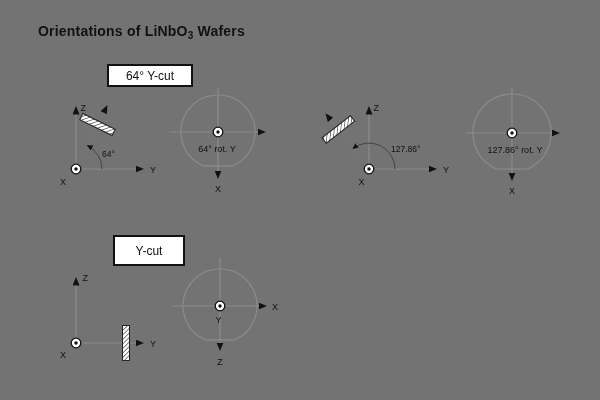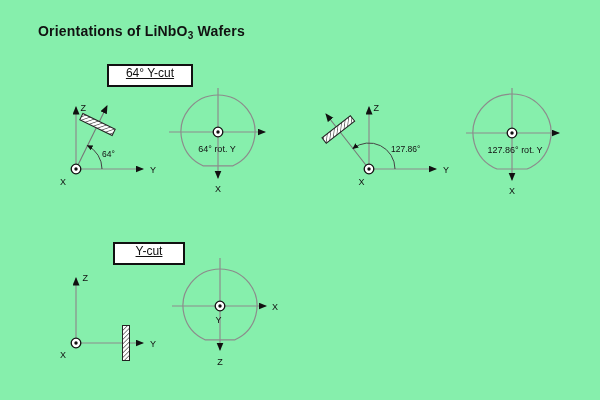--- a/index.html
+++ b/index.html
@@ -1,20 +1,20 @@
 <!DOCTYPE html>
 <html><head>
 <meta charset="utf-8">
 <style>
   html, body { margin: 0; padding: 0; background: #fff; }
   #canvas {
     position: relative;
     width: 600px;
     height: 400px;
-    background: #86efac;
+    background: #737373;
     font-family: "Liberation Sans", sans-serif;
     color: #111;
     overflow: hidden;
   }
   #page-title {
     position: absolute;
     left: 38px;
     top: 23px;
     font-size: 14px;
     font-weight: bold;
@@ -24,30 +24,29 @@
   #page-title .sub {
     font-size: 10px;
     position: relative;
     top: 3px;
   }
   .cut-label-box {
     position: absolute;
     border: 2px solid #111;
     background: #fff;
     display: flex;
-    align-items: flex-start;
+    align-items: center;
     justify-content: center;
     font-size: 12px;
     white-space: nowrap;
     box-sizing: border-box;
-    text-decoration: underline;
   }
   #box-64   { left: 107px; top: 64px;  width: 86px;  height: 23px; }
   #box-127  { left: 388px; top: 64px;  width: 104px; height: 23px; }
-  #box-ycut { left: 113px; top: 242px; width: 72px;  height: 23px; }
+  #box-ycut { left: 113px; top: 235px; width: 72px;  height: 31px; }
   #diagram-svg { position: absolute; left: 0; top: 0; }
   .gline  { stroke: #8c8c8c; stroke-width: 1.2; fill: none; }
   .dline  { stroke: #777777; stroke-width: 1.1; fill: none; }
   .arc    { stroke: #444444; stroke-width: 1;   fill: none; }
   .wcirc  { stroke: #8c8c8c; stroke-width: 1.2; fill: none; }
   .lbl    { font-family: "Liberation Sans", sans-serif; font-size: 9px; fill: #111; }
   .lbl-sm { font-family: "Liberation Sans", sans-serif; font-size: 8.5px; fill: #111; }
   .bar    { fill: url(#hatch); stroke: #222; stroke-width: 1; }
 </style>
 </head>

